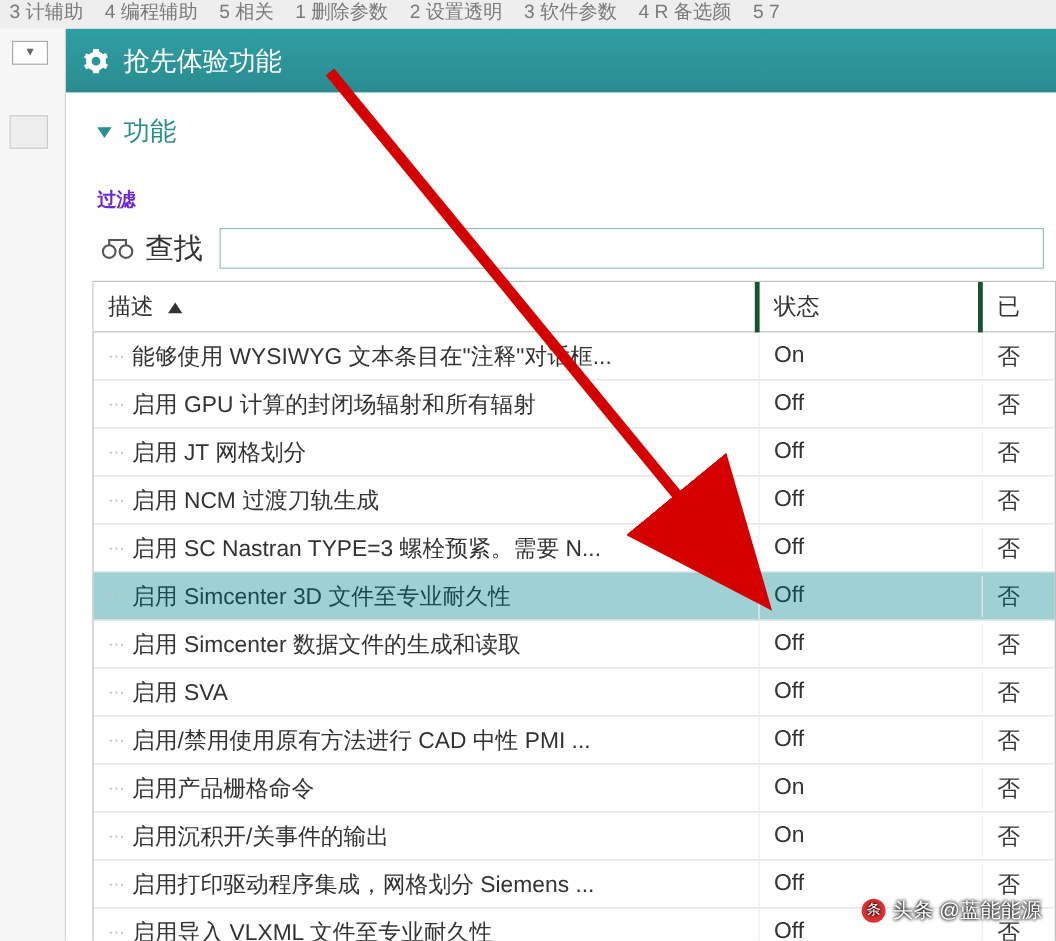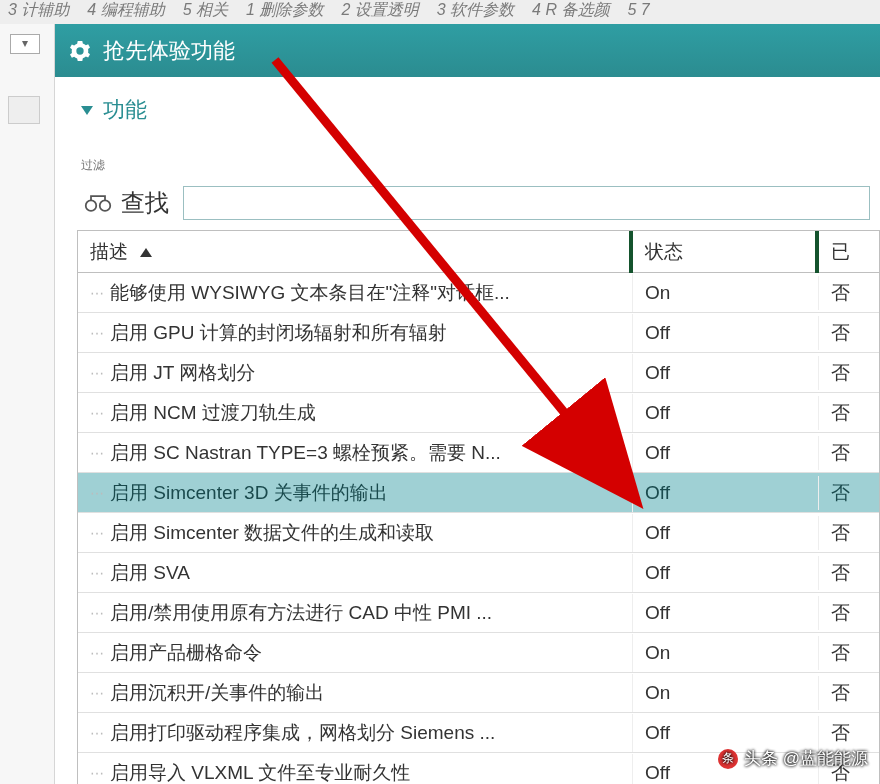--- a/index.html
+++ b/index.html
@@ -16,21 +16,20 @@
 
   
   .top-strip {
     height: 24px;
     padding-left: 8px;
     font-size: 16px;
     color: #7a7a7a;
     background: #eee;
     white-space: nowrap;
     overflow: hidden;
-    font-style: italic;
   }
   .top-strip span { margin-right: 18px; }
 
   .left-column {
     position: absolute;
     left: 0; top: 24px;
     width: 55px; bottom: 0;
     background: #f7f7f7;
     border-right: 1px solid #d6d6d6;
   }
@@ -81,22 +80,23 @@
   }
   .section-header .tri {
     width:0;height:0;
     border-left:6px solid transparent;
     border-right:6px solid transparent;
     border-top:9px solid #2a8e92;
   }
 
   .filter-label {
     padding: 26px 0 6px 26px;
-    font-size: 12px;
-    color:#737373;
+    font-size: 16px;
+    color:#6d28d9;
+    font-weight:bold;
   }
 
   .search-row {
     display:flex; align-items:center;
     padding: 6px 10px 10px 26px;
     gap:6px;
   }
   .binoc {
     width:34px; height:28px;
     display:inline-flex; align-items:center; justify-content:center;
@@ -277,21 +277,21 @@
           <div class="cell-desc">
             <span class="tree-dots">⋯</span>
             <span>启用 SC Nastran TYPE=3 螺栓预紧。需要 N...</span>
           </div>
           <div>Off</div>
           <div>否</div>
         </div>
         <div class="grid-row selected">
           <div class="cell-desc">
             <span class="tree-dots">⋯</span>
-            <span>启用 Simcenter 3D 关事件的输出</span>
+            <span>启用 Simcenter 3D 文件至专业耐久性</span>
           </div>
           <div>Off</div>
           <div>否</div>
         </div>
         <div class="grid-row">
           <div class="cell-desc">
             <span class="tree-dots">⋯</span>
             <span>启用 Simcenter 数据文件的生成和读取</span>
           </div>
           <div>Off</div>

